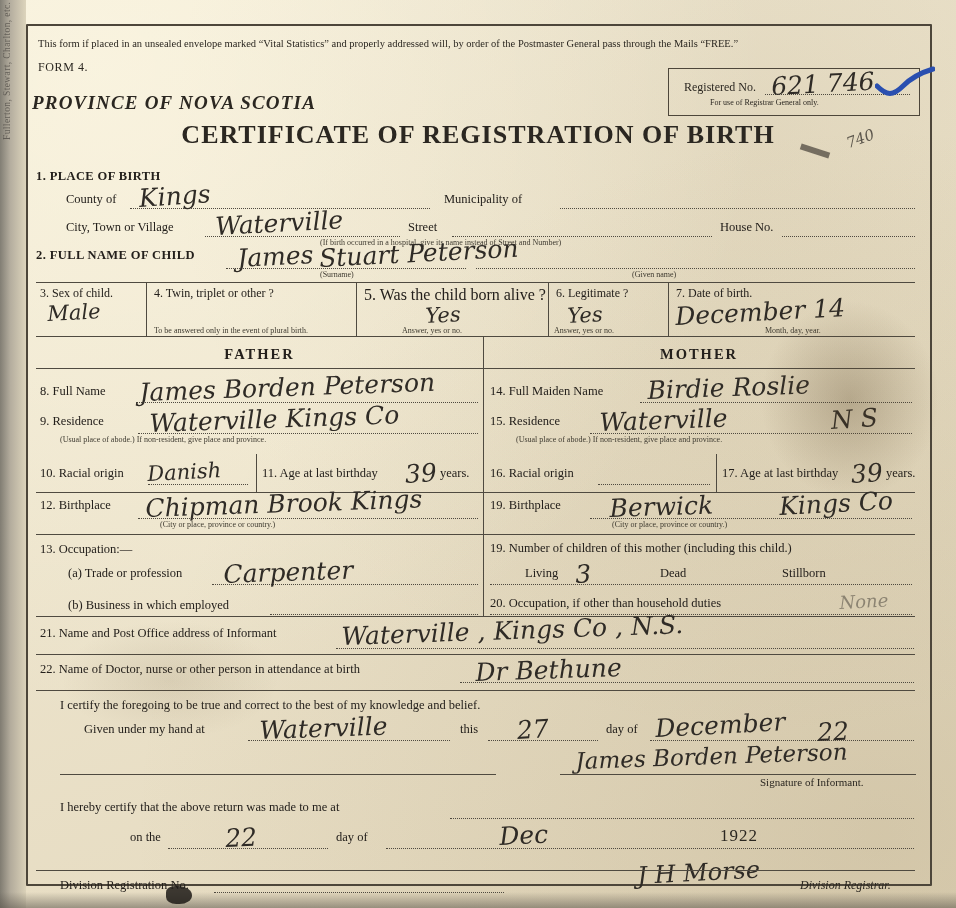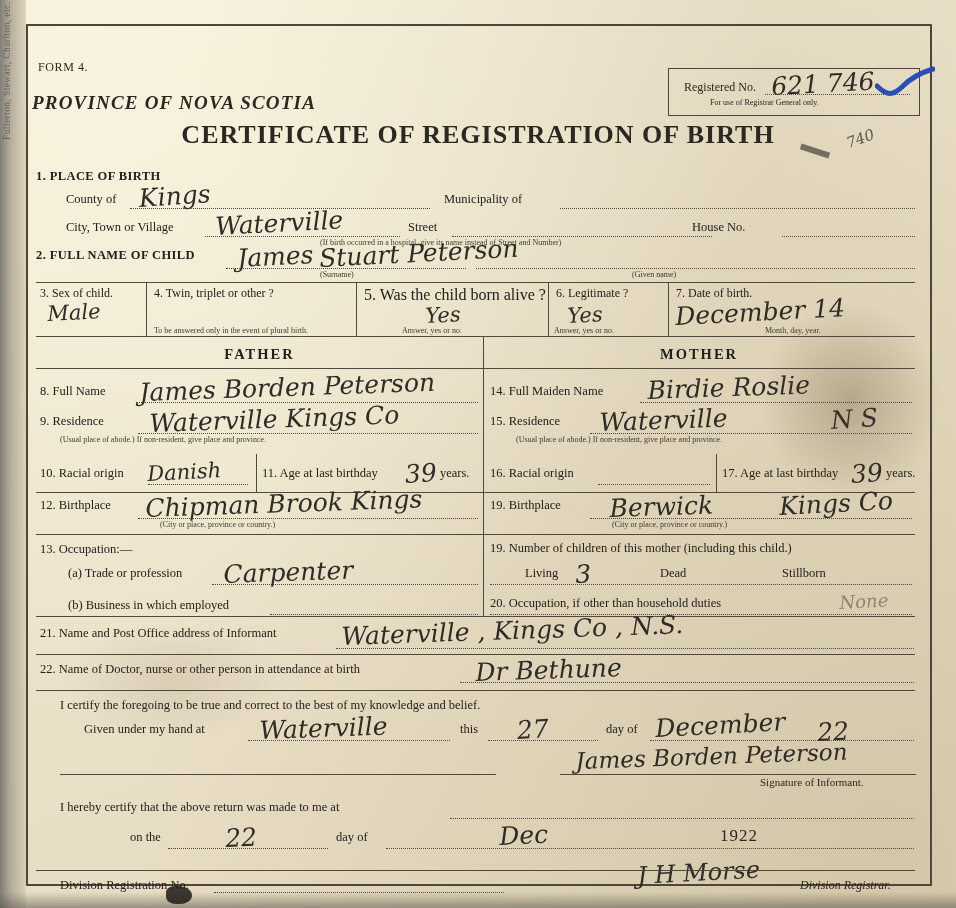--- a/index.html
+++ b/index.html
@@ -154,20 +154,21 @@
 <body>
 
 <div id="page">
   <div class="edge-left"></div>
   <div class="edge-bottom"></div>
   <div class="side-text">Fullerton, Stewart, Charlton, etc.    The Works Cardinian of Arrieticam    under the new national registration in the following form</div>
 
   <div class="sheet">
     <div class="frame"></div>
 
+    <div class="abs txt" style="left:18px; top:24px; width:870px; font-size:10.5px;">This form if placed in an unsealed envelope marked “Vital Statistics” and properly addressed will, by order of the Postmaster General pass through the Mails “FREE.”</div>
     <div class="abs txt" style="left:18px; top:46px; font-size:12px; letter-spacing:.6px;">FORM 4.</div>
 
     <div class="reg-box"></div>
     <div class="abs txt" style="left:664px; top:66px; font-size:12px;">Registered No.</div>
     <div class="rule" style="left:745px; top:80px; width:145px;"></div>
     <div class="hw big" style="left:752px; top:58px; transform:rotate(-3deg);">621 746</div>
     <div class="abs txt tiny" style="left:690px; top:84px;">For use of Registrar General only.</div>
     <svg class="blue-check" viewBox="0 0 60 36">
       <path d="M2 20 C12 30, 18 30, 28 20 C38 10, 48 6, 58 3" stroke="#2a4fb0" stroke-width="5" fill="none" stroke-linecap="round"></path>
     </svg>
@@ -181,21 +182,21 @@
     <div class="rule" style="left:110px; top:194px; width:300px;"></div>
     <div class="hw big" style="left:120px; top:170px; transform:rotate(-4deg);">Kings</div>
     <div class="lbl" style="left:424px; top:178px;">Municipality of</div>
     <div class="rule" style="left:540px; top:194px; width:355px;"></div>
 
     <div class="lbl" style="left:46px; top:206px;">City, Town or Village</div>
     <div class="rule" style="left:185px; top:222px; width:195px;"></div>
     <div class="hw big" style="left:196px; top:198px; transform:rotate(-3deg);">Waterville</div>
     <div class="lbl" style="left:388px; top:206px;">Street</div>
     <div class="rule" style="left:432px; top:222px; width:260px;"></div>
-    <div class="lbl" style="left:672px; top:206px;text-align:right;">House No.</div>
+    <div class="lbl" style="left:700px; top:206px;text-align:right;">House No.</div>
     <div class="rule" style="left:762px; top:222px; width:133px;"></div>
     <div class="sub" style="left:300px; top:224px;">(If birth occurred in a hospital, give its name instead of Street and Number)</div>
 
     <div class="lbl b" style="left:16px; top:234px; letter-spacing:.4px;">2. FULL NAME OF CHILD</div>
     <div class="rule" style="left:206px; top:254px; width:240px;"></div>
     <div class="rule" style="left:456px; top:254px; width:439px;"></div>
     <div class="hw big" style="left:218px; top:230px; transform:rotate(-3deg);">James</div>
     <div class="hw big" style="left:300px; top:230px; transform:rotate(-3deg);">Stuart   Peterson</div>
     <div class="sub" style="left:300px; top:256px;">(Surname)</div>
     <div class="sub" style="left:612px; top:256px;">(Given name)</div>

